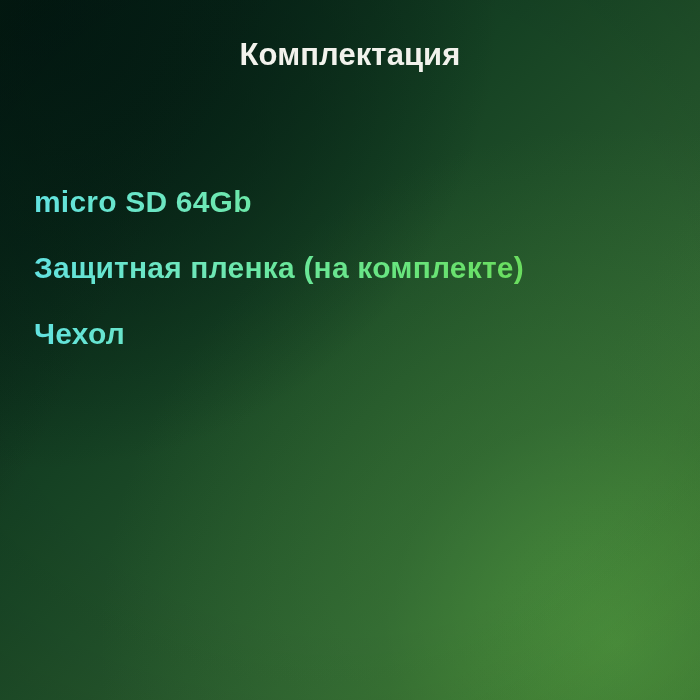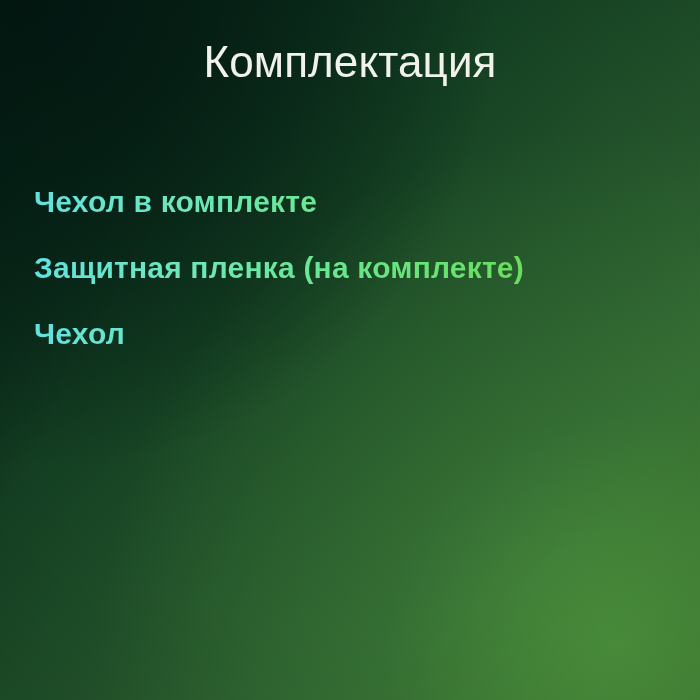--- a/index.html
+++ b/index.html
@@ -81,22 +81,22 @@
     inset: 0;
     z-index: 10;
   }
 
   .poster-title {
     position: absolute;
     top: 38px;
     left: 0;
     width: 700px;
     text-align: center;
-    font-size: 44px;
-    font-weight: 400;
+    font-size: 31px;
+    font-weight: 700;
     letter-spacing: 0.1px;
     color: #f2f2ec;
     line-height: 1.1;
     white-space: nowrap;
   }
 
   .items-list {
     position: absolute;
     top: 182px;
     left: 34px;
@@ -148,21 +148,21 @@
   <div class="bg-glow-tl"></div>
   <div class="bg-diag"></div>
   <div class="bg-vignette"></div>
 
   <div class="content">
 
     <div class="poster-title">Комплектация</div>
 
     <ul class="items-list">
       <li class="item">
-        <span>Чехол в комплекте</span>
+        <span>micro SD 64Gb</span>
       </li>
       <li class="item">
         <span>Защитная пленка (на комплекте)</span>
       </li>
       <li class="item">
         <span>Чехол</span>
       </li>
     </ul>
 
   </div>

